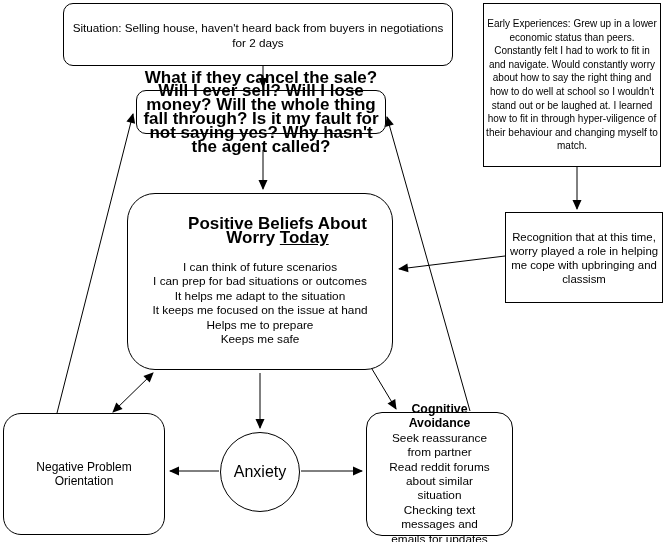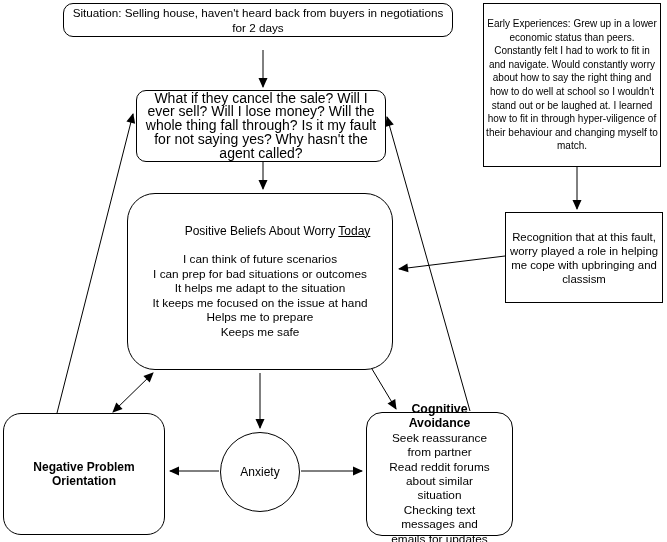--- a/index.html
+++ b/index.html
@@ -19,30 +19,30 @@
     display:flex;
     flex-direction:column;
     align-items:center;
     justify-content:center;
     text-align:center;
   }
   .prelines{white-space:pre-line;text-align:center;}
   #arrow-layer{position:absolute;left:0;top:0;width:667px;height:542px;pointer-events:none;}
   line{stroke:#000;stroke-width:1;}
 
-  #situation{left:63px;top:3px;width:390px;height:34px;border-radius:10px;font-size:11.7px;line-height:15px;padding:2px 8px;}
+  #situation{left:63px;top:3px;width:390px;height:63px;border-radius:10px;font-size:11.7px;line-height:15px;padding:2px 8px;}
   #early{left:483px;top:3px;width:178px;height:164px;font-size:10px;line-height:13.6px;padding:2px;}
-  #questions{left:136px;top:90px;width:250px;height:72px;border-radius:10px;font-size:14px;line-height:13.8px;padding:1px 3px;}
+  #questions{left:136px;top:90px;width:250px;height:44px;border-radius:10px;font-size:17px;line-height:13.8px;padding:1px 3px;font-weight:bold;}
   #beliefs{left:127px;top:193px;width:266px;height:177px;border-radius:28px;font-size:11.8px;line-height:14.5px;padding:6px 8px;}
-  #beliefs .title{font-weight:normal;font-size:12px;margin-bottom:14px;margin-left:35px;}
+  #beliefs .title{font-weight:bold;font-size:17px;margin-bottom:14px;margin-left:35px;}
   #beliefs .title .u{text-decoration:underline;}
   #recognition{left:505px;top:212px;width:158px;height:91px;font-size:11.4px;line-height:14px;padding:1px;}
   #npo{left:3px;top:413px;width:162px;height:122px;border-radius:18px;font-size:12px;line-height:14.5px;padding:4px 6px;}
-  #npo .title{font-weight:bold;}
-  #anxiety{left:220px;top:432px;width:80px;height:80px;border-radius:50%;font-size:12px;text-align:right;}
+  #npo .title{font-weight:normal;}
+  #anxiety{left:220px;top:432px;width:80px;height:80px;border-radius:50%;font-size:16px;text-align:right;}
   #ca{left:366px;top:412px;width:147px;height:124px;border-radius:16px;font-size:11.8px;line-height:14.4px;padding:2px 17px;}
   #ca .title{font-weight:bold;font-size:12.3px;}
 </style>
 </head>
 <body>
 
 <div id="canvas">
 
   <svg id="arrow-layer" viewBox="0 0 667 542" xmlns="http://www.w3.org/2000/svg">
     <defs>
@@ -79,21 +79,21 @@
     <div class="title"><span>Positive Beliefs About Worry </span><span class="u">Today</span></div>
     <div class="prelines">I can think of future scenarios
 I can prep for bad situations or outcomes
 It helps me adapt to the situation
 It keeps me focused on the issue at hand
 Helps me to prepare
 Keeps me safe</div>
   </div>
 
   <div id="recognition" class="node">
-    <div>Recognition that at this fault, worry played a role in helping me cope with upbringing and classism</div>
+    <div>Recognition that at this time, worry played a role in helping me cope with upbringing and classism</div>
   </div>
 
   <div id="npo" class="node">
     <div class="title">Negative Problem Orientation</div>
   </div>
 
   <div id="anxiety" class="node">
     <div>Anxiety</div>
   </div>
 

